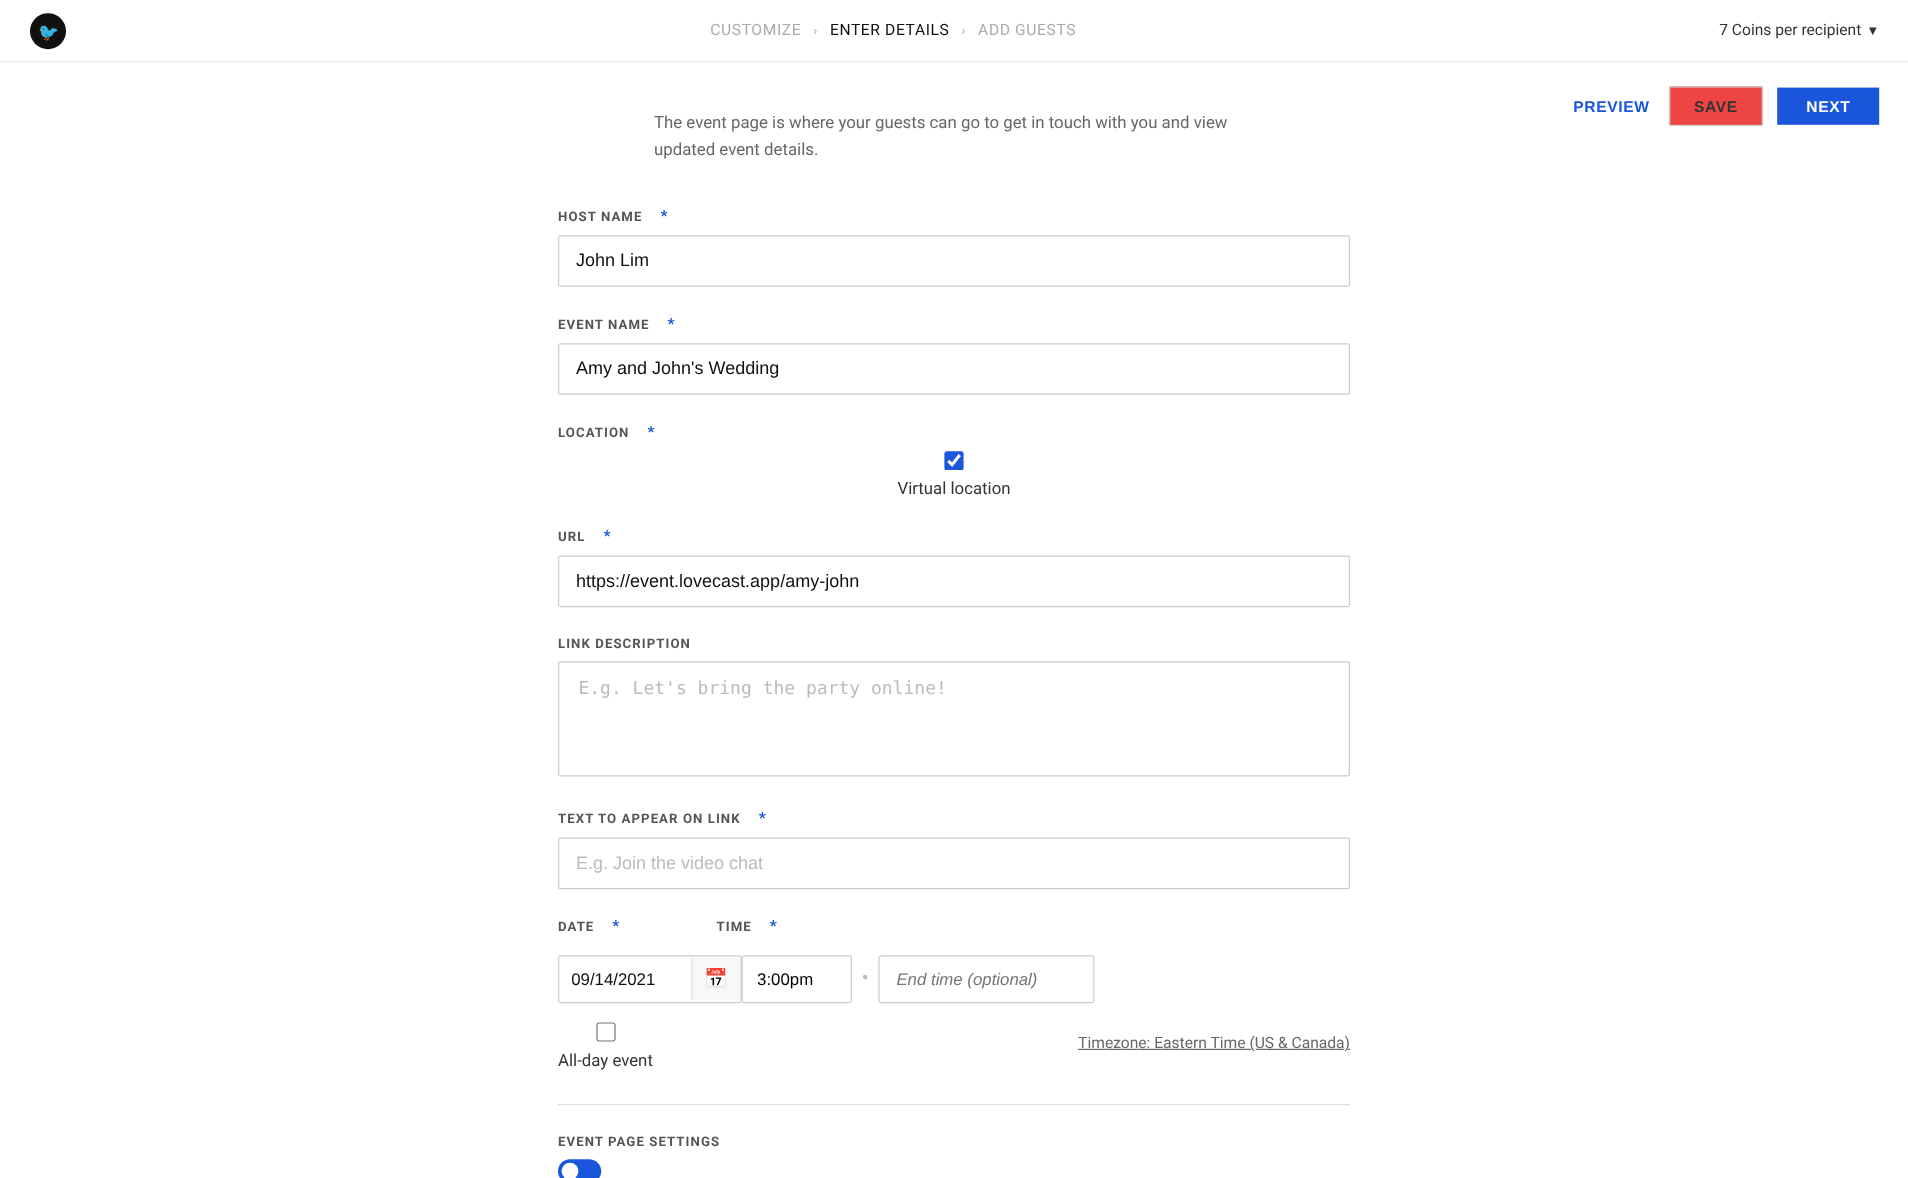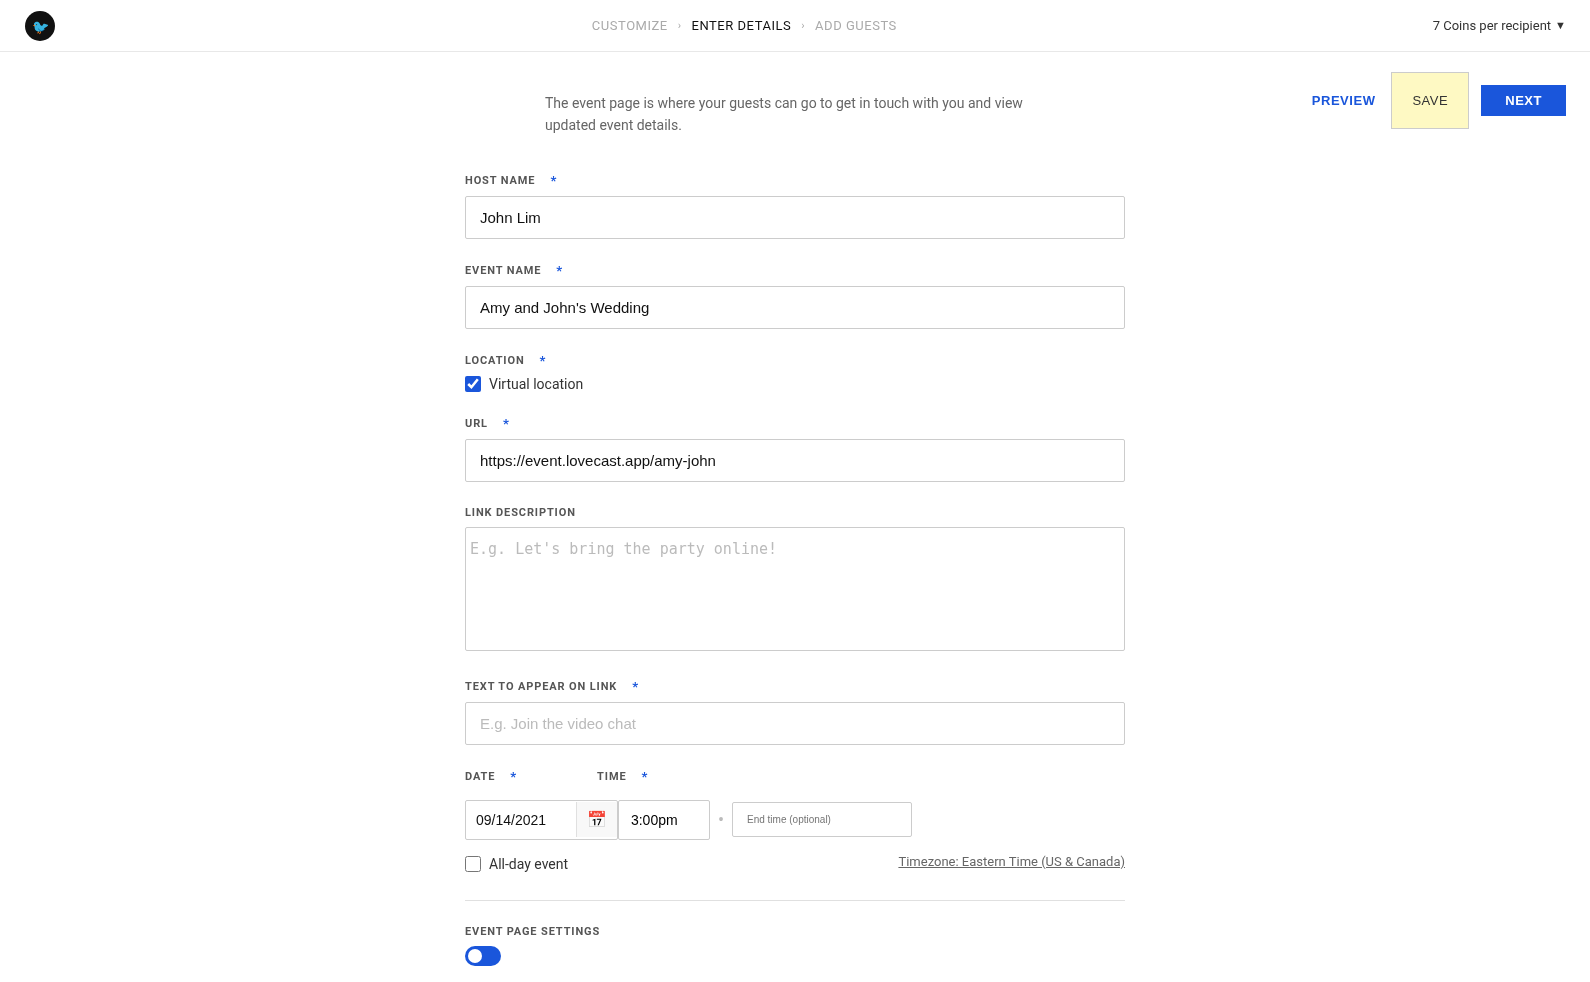--- a/index.html
+++ b/index.html
@@ -79,26 +79,26 @@
       background: none;
       border: none;
       cursor: pointer;
       letter-spacing: 0.04em;
       text-transform: uppercase;
       padding: 8px 4px;
       text-align: right;
     }
     .btn-save {
       font-size: 13px;
-      font-weight: 400;
+      font-weight: 700;
       color: #333;
-      background: #fef9c3;
-      border: 1.5px solid #ccc;
-      cursor: pointer;
-      padding: 20px 20px;
+      background: #ef4444;
+      border: 1.5px solid #ccc;
+      cursor: pointer;
+      padding: 8px 20px;
       letter-spacing: 0.04em;
       text-transform: uppercase;
     }
     .btn-next {
       font-size: 13px;
       font-weight: 600;
       color: #fff;
       background: #1a56db;
       border: none;
       cursor: pointer;
@@ -135,54 +135,55 @@
       padding: 12px 14px;
       font-size: 15px;
       color: #111;
       outline: none;
       border-radius: 2px;
       background: #fff;
     }
     .field-textarea {
       width: 100%;
       border: 1.5px solid #ccc;
-      padding: 12px 4px;
+      padding: 12px 16px;
       font-size: 15px;
       color: #111;
       outline: none;
       border-radius: 2px;
       background: #fff;
       resize: none;
-      height: 124px;
+      height: 96px;
     }
     .field-textarea::placeholder { color: #bbb; }
     .field-input::placeholder { color: #bbb; }
 
     
     .checkbox-row {
       display: flex;
       align-items: center;
       gap: 8px;
       margin-top: 4px;
+      flex-direction: column;
     }
     .checkbox-input {
       width: 16px;
       height: 16px;
       accent-color: #1a56db;
       cursor: pointer;
     }
     .checkbox-label {
       font-size: 14px;
       color: #333;
     }
 
     
     .date-time-row {
       display: flex;
-      align-items: center;
+      align-items: flex-end;
       gap: 0;
       margin-bottom: 12px;
     }
     .date-label-row {
       display: flex;
       gap: 80px;
       margin-bottom: 8px;
     }
     .date-input-container {
       display: flex;
@@ -230,25 +231,26 @@
     .dot-separator {
       font-size: 18px;
       color: #bbb;
       padding: 0 8px;
       align-self: center;
     }
     .end-time-input {
       border: 1.5px solid #ccc;
       border-radius: 2px;
       padding: 11px 14px;
-      font-size: 10px;
+      font-size: 14px;
       color: #bbb;
       outline: none;
       width: 180px;
       background: #fff;
+      font-style: italic;
     }
     .allday-timezone-row {
       display: flex;
       align-items: center;
       justify-content: space-between;
       margin-top: 8px;
     }
     .timezone-link {
       font-size: 13px;
       color: #666;

